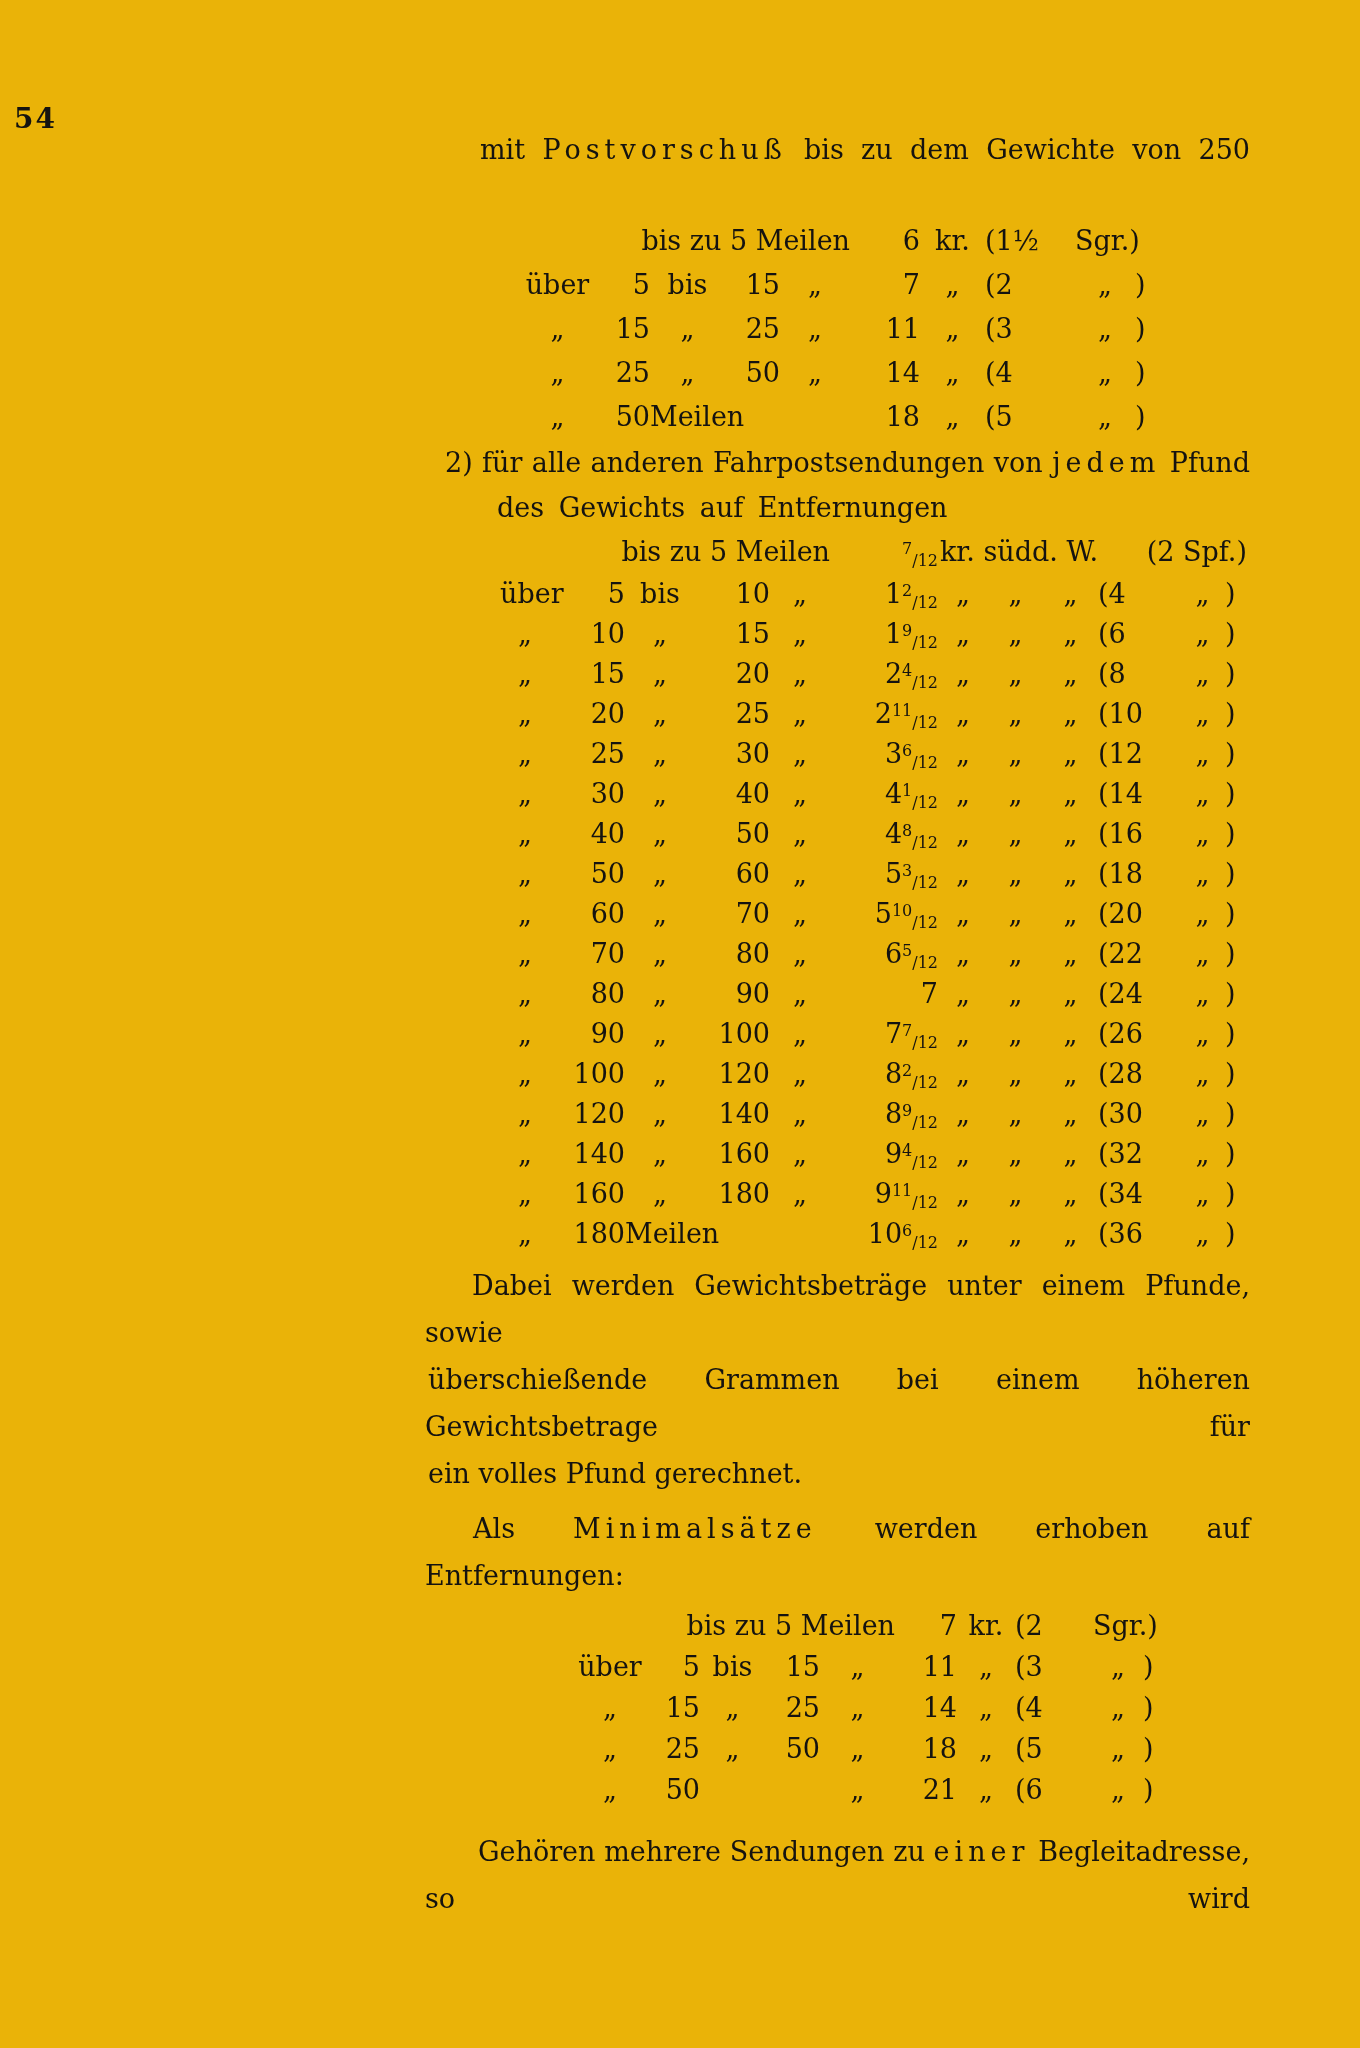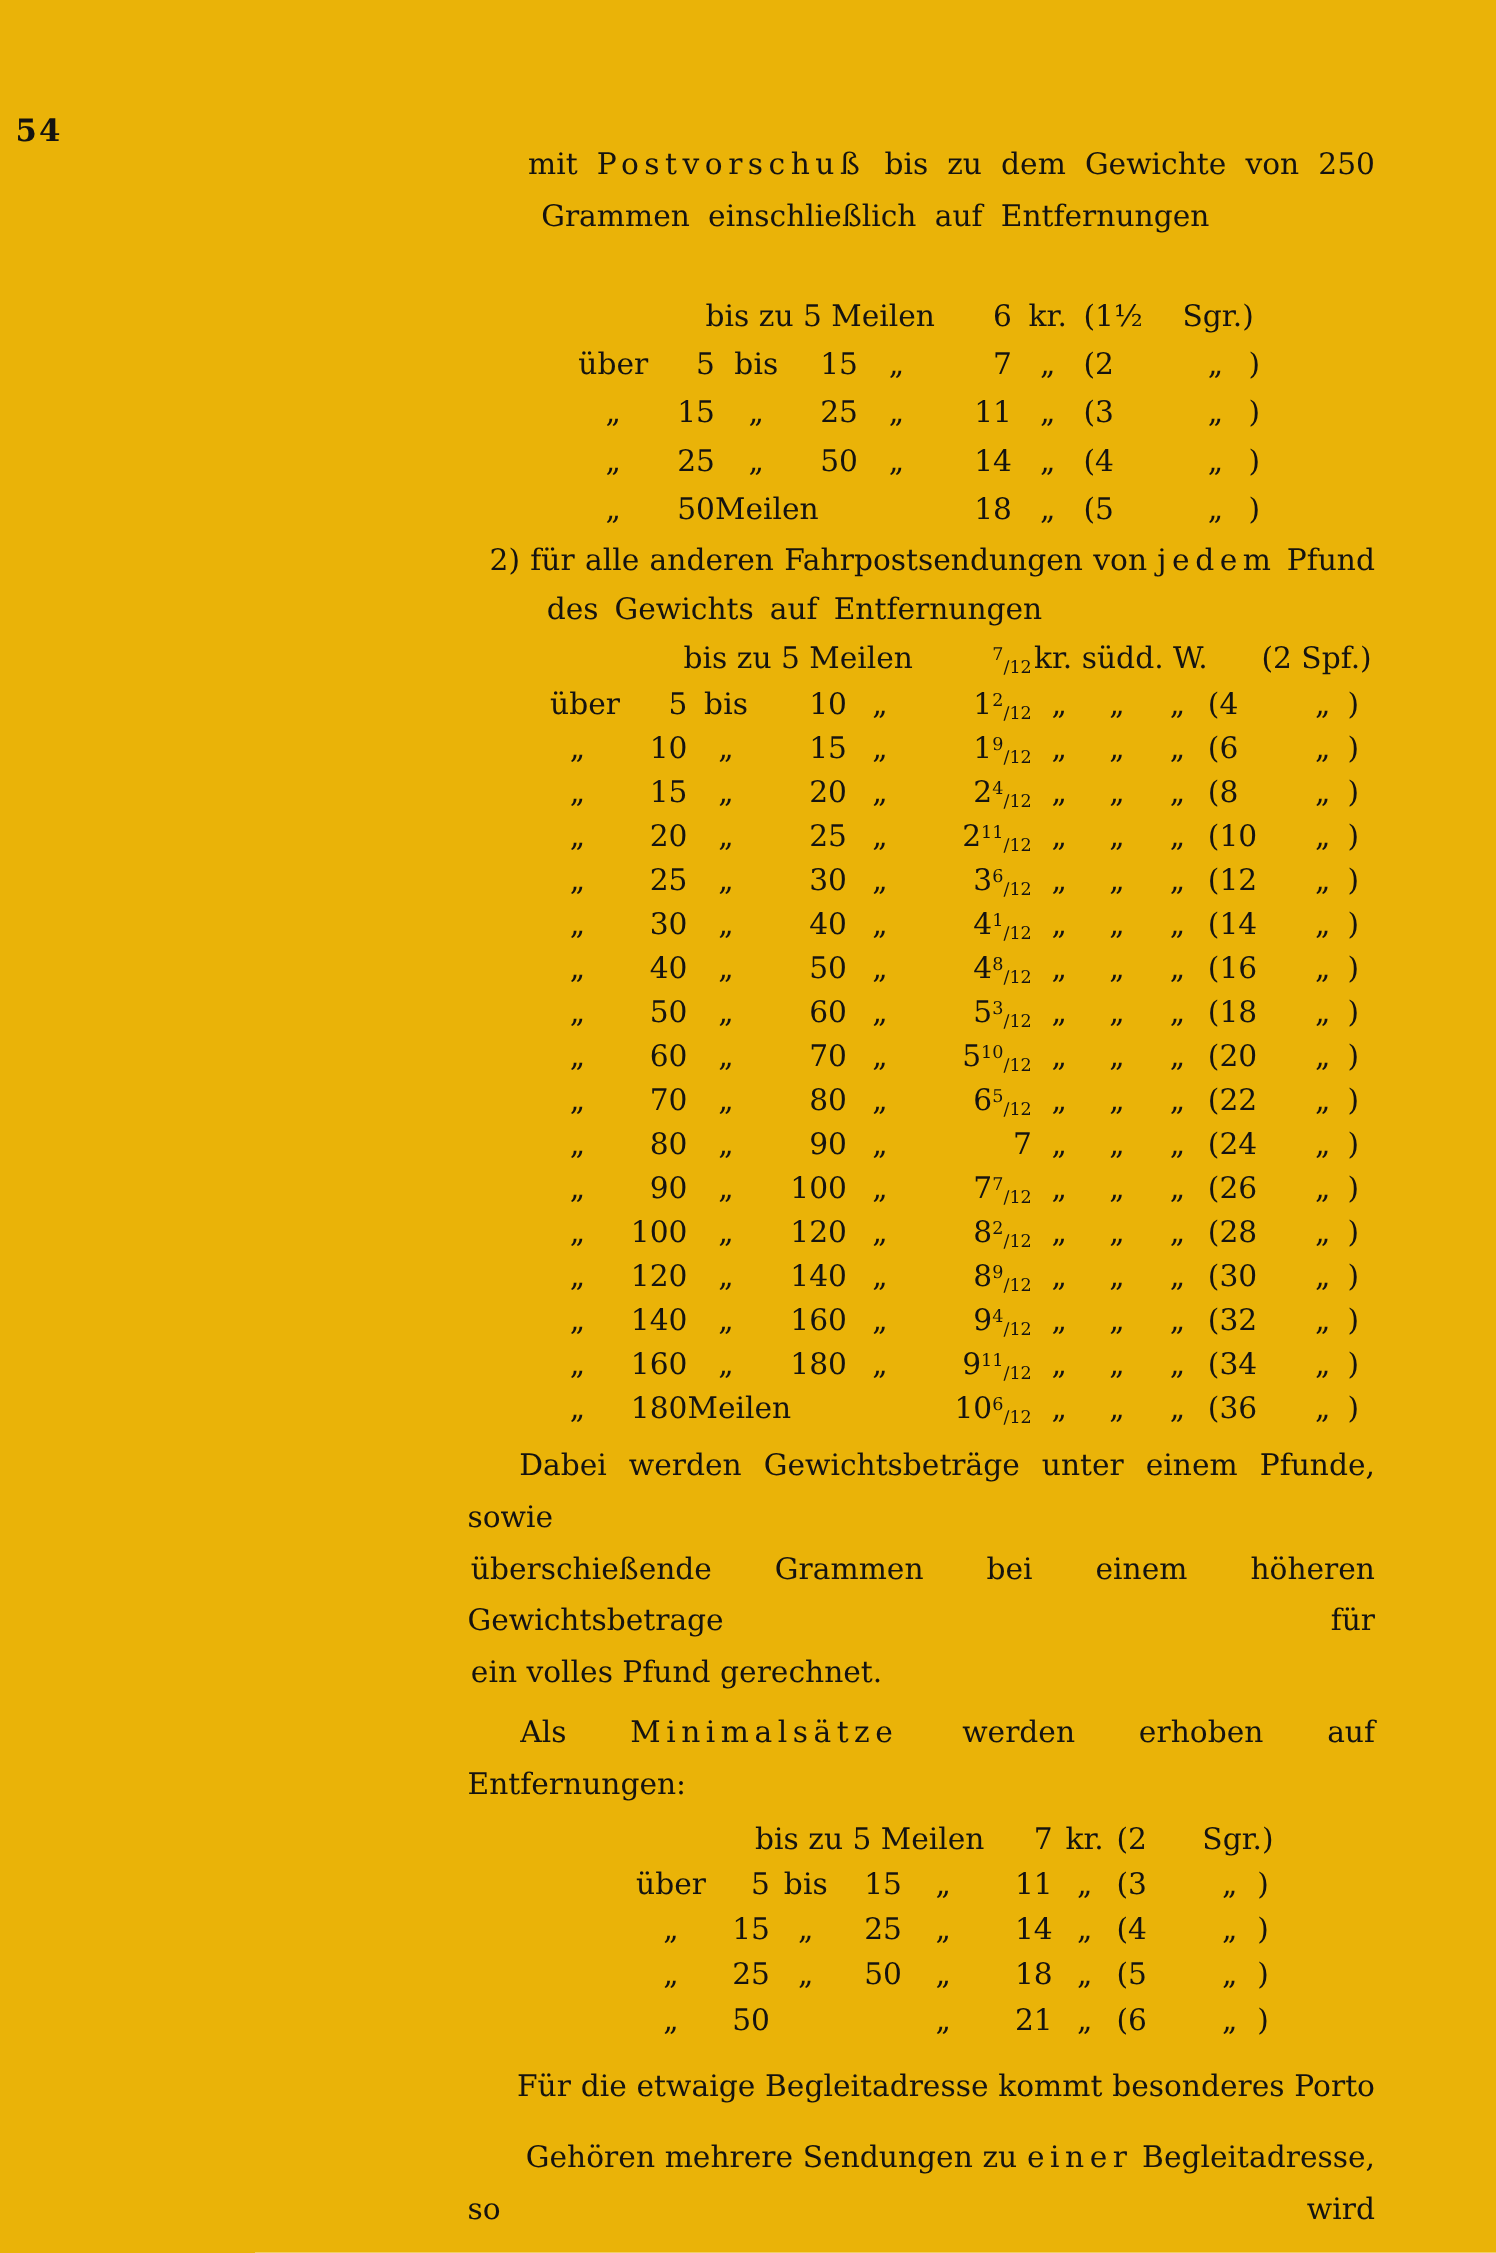--- a/index.html
+++ b/index.html
@@ -49,21 +49,20 @@
 </head>
 <body>
 
 <div class="page">
   <div class="pageno">54</div>
 
   <div class="col">
 
     <div class="para intro">
       <div class="line just ind55"><span>mit </span><span class="sperr">Postvorschuß</span><span> bis zu dem Gewichte von 250</span></div>
-      <div class="line ind67 ws8">Grammen einschließlich auf Entfernungen</div>
     </div>
 
     <div class="tbl t1">
       <div class="t1row">
         <span class="sp5 ar">bis zu 5 Meilen</span>
         <span class="ar">6</span>
         <span class="ac">kr.</span>
         <span class="al">(1½</span>
         <span class="sp2 al">Sgr.)</span>
       </div>
@@ -462,21 +461,20 @@
             <span class="ar">21</span>
             <span class="ac">„</span>
             <span class="al">(6</span>
             <span class="ac">„</span>
             <span class="al">)</span>
           </div>
         </div>
     </div>
 
     <div class="para pb">
-      <div class="line just ind45">Für die etwaige Begleitadresse kommt besonderes Porto</div>
     </div>
 
     <div class="para pg">
       <div class="line just ind53"><span>Gehören mehrere Sendungen zu </span><span class="sperr">einer</span><span> Begleitadresse, so wird</span></div>
 
     </div>
 
   </div>
 </div>
 

